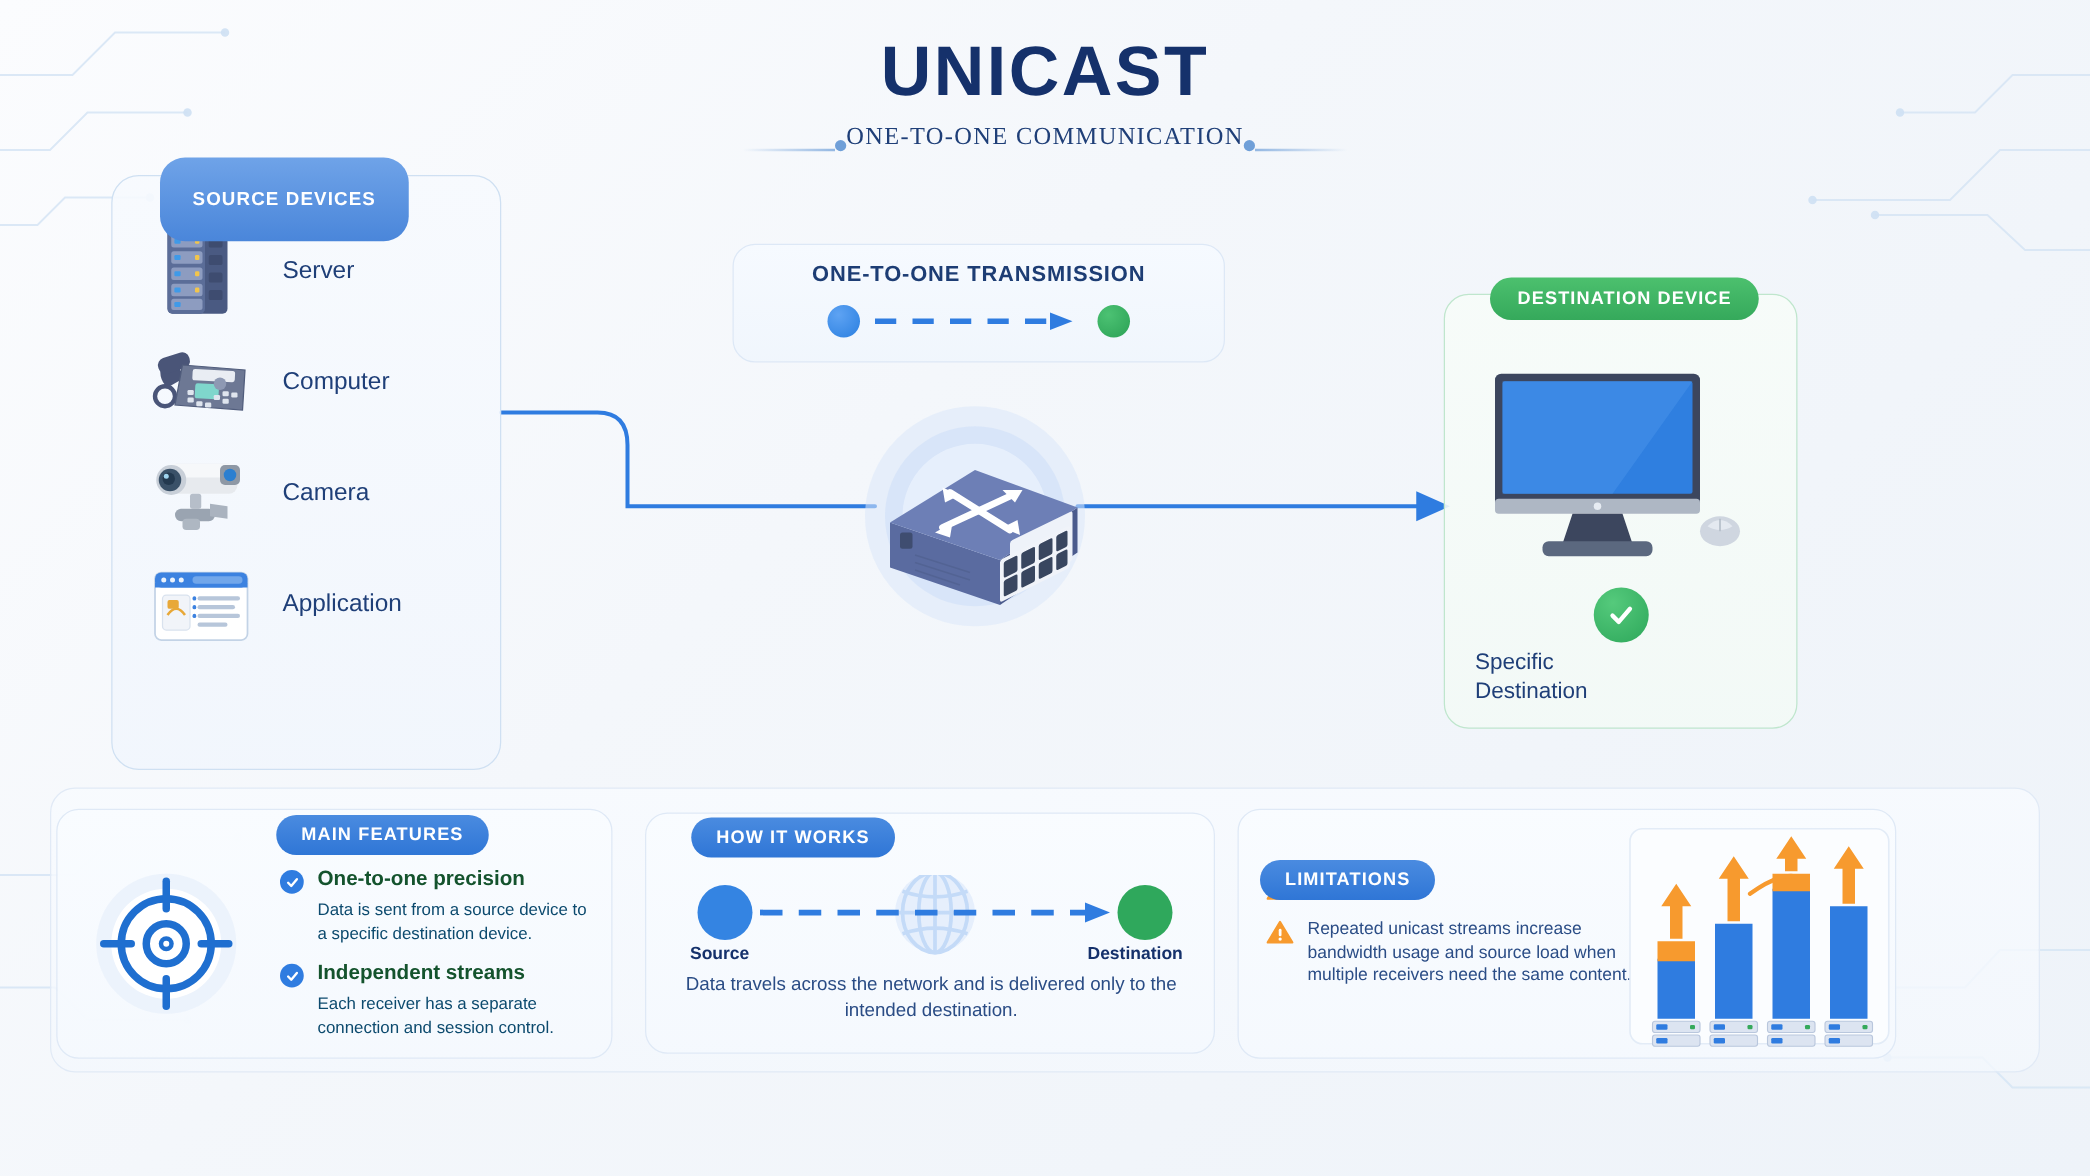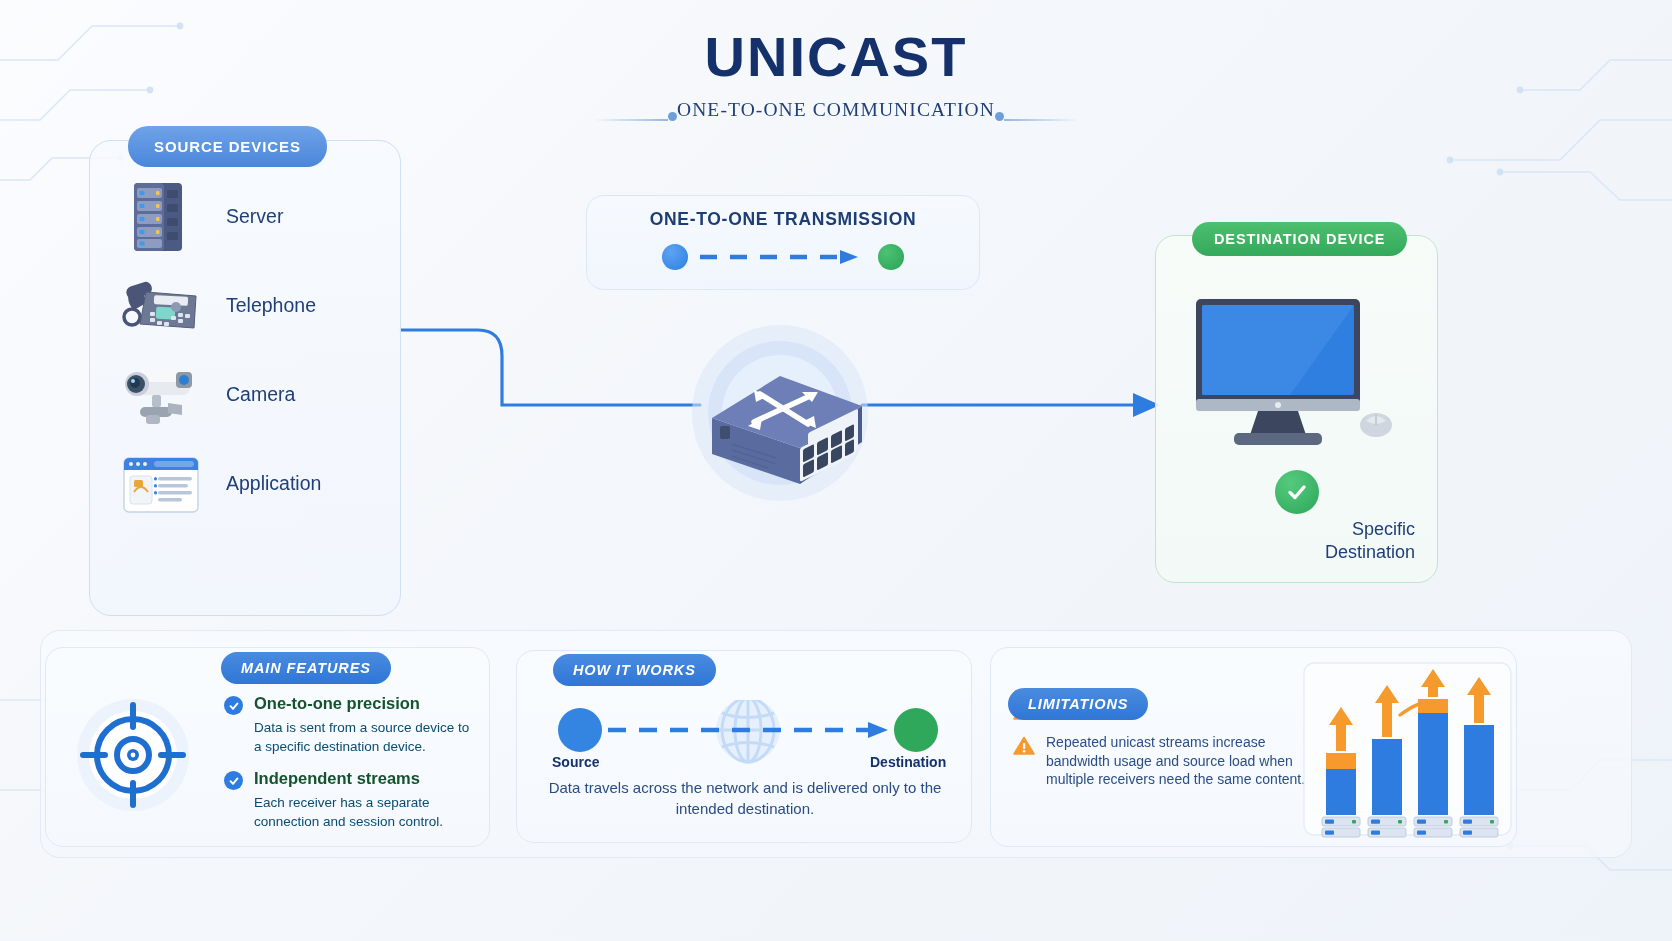--- a/index.html
+++ b/index.html
@@ -26,33 +26,33 @@
   .sub-line.right { background: linear-gradient(90deg, #93b7e2, rgba(147,183,226,0)); }
   .sub-dot { width: 9px; height: 9px; border-radius: 50%; background: #6f9fd8; flex: none; }
   .subtitle { font-size: 19.5px; letter-spacing: 1.1px; color: #1f3f78; font-weight: 400; white-space: nowrap; }
 
   
   .pill {
     display: inline-block; border-radius: 20px; color: #fff;
     font-weight: 700; letter-spacing: .9px; white-space: nowrap;
   }
   .pill-blue { background: linear-gradient(180deg, #6fa3e8, #4a86da); }
-  .pill-blue-strong { background: linear-gradient(180deg, #4a8be0, #2f76d6); font-style: italic; }
+  .pill-blue-strong { background: linear-gradient(180deg, #4a8be0, #2f76d6); }
   .pill-green { background: linear-gradient(180deg, #4cc06e, #35a95b); }
 
   
   .source-panel {
     position: absolute; left: 89px; top: 140px; width: 312px; height: 476px;
     border: 1.5px solid #cfe0f2; border-radius: 22px;
     background: linear-gradient(180deg, rgba(247,250,254,.9), rgba(241,246,253,.85));
     z-index: 3;
   }
   .source-badge {
     position: absolute; left: 128px; top: 126px; z-index: 6;
-    padding: 12px 26px; font-size: 15px;
+    padding: 25px 26px; font-size: 15px;
   }
   .device-list { position: absolute; left: 110px; top: 172px; width: 300px; z-index: 4; }
   .device-row { display: flex; align-items: center; height: 89px; }
   .device-icon { width: 96px; height: 80px; flex: none; position: relative; }
   .device-label { font-size: 19.5px; color: #1f3f78; margin-left: 20px; }
 
   
   .trans-box {
     position: absolute; left: 586px; top: 195px; width: 394px; height: 95px;
     border: 1.5px solid #dde8f6; border-radius: 18px;
@@ -75,21 +75,21 @@
     position: absolute; left: 1192px; top: 222px; z-index: 6;
     padding: 9px 22px; font-size: 14.5px;
   }
   .dest-monitor { position: absolute; left: 1190px; top: 295px; width: 215px; height: 160px; z-index: 4; }
   .dest-check {
     position: absolute; left: 1275px; top: 470px; width: 44px; height: 44px; border-radius: 50%;
     background: radial-gradient(circle at 35% 28%, #55ca7c, #2da75a);
     display: flex; align-items: center; justify-content: center; z-index: 4;
   }
   .dest-text {
-    position: absolute; left: 1180px; top: 518px; width: 235px; text-align: right;
+    position: absolute; left: 1180px; top: 518px; width: 235px; text-align: left;
     font-size: 18px; line-height: 1.26; color: #1f3f78; z-index: 4;
   }
 
   
   .bottom-panel {
     position: absolute; left: 40px; top: 630px; width: 1592px; height: 228px;
     border: 1.5px solid #e1eaf6; border-radius: 20px;
     background: linear-gradient(180deg, rgba(248,251,255,.82), rgba(244,248,253,.78));
     z-index: 2;
   }
@@ -241,21 +241,21 @@
           <rect x="47" y="55" width="5" height="4" rx="1"></rect>
             <rect x="54" y="56" width="5" height="4" rx="1"></rect>
           <rect x="61" y="50" width="5" height="4" rx="1"></rect>
             <rect x="68" y="47" width="5" height="4" rx="1"></rect>
           <rect x="68" y="53" width="5" height="4" rx="1"></rect>
             <rect x="75" y="48" width="5" height="4" rx="1"></rect>
         </g>
         <circle cx="66" cy="41" r="5" fill="#8e99b3"></circle>
       </svg>
     </div>
-    <div class="device-label">Telephone</div>
+    <div class="device-label">Computer</div>
   </div>
 
   <div class="device-row">
     <div class="device-icon">
       <svg viewBox="0 0 96 80" width="96" height="80">
         <rect x="24" y="16" width="56" height="24" rx="7" fill="#e7eaee"></rect>
         <rect x="24" y="16" width="56" height="11" rx="6" fill="#f6f8fa"></rect>
         <circle cx="27" cy="29" r="12" fill="#c8cfd8"></circle>
         <circle cx="26" cy="29" r="9" fill="#3a5168"></circle>
         <circle cx="25" cy="28" r="5" fill="#23394f"></circle>

